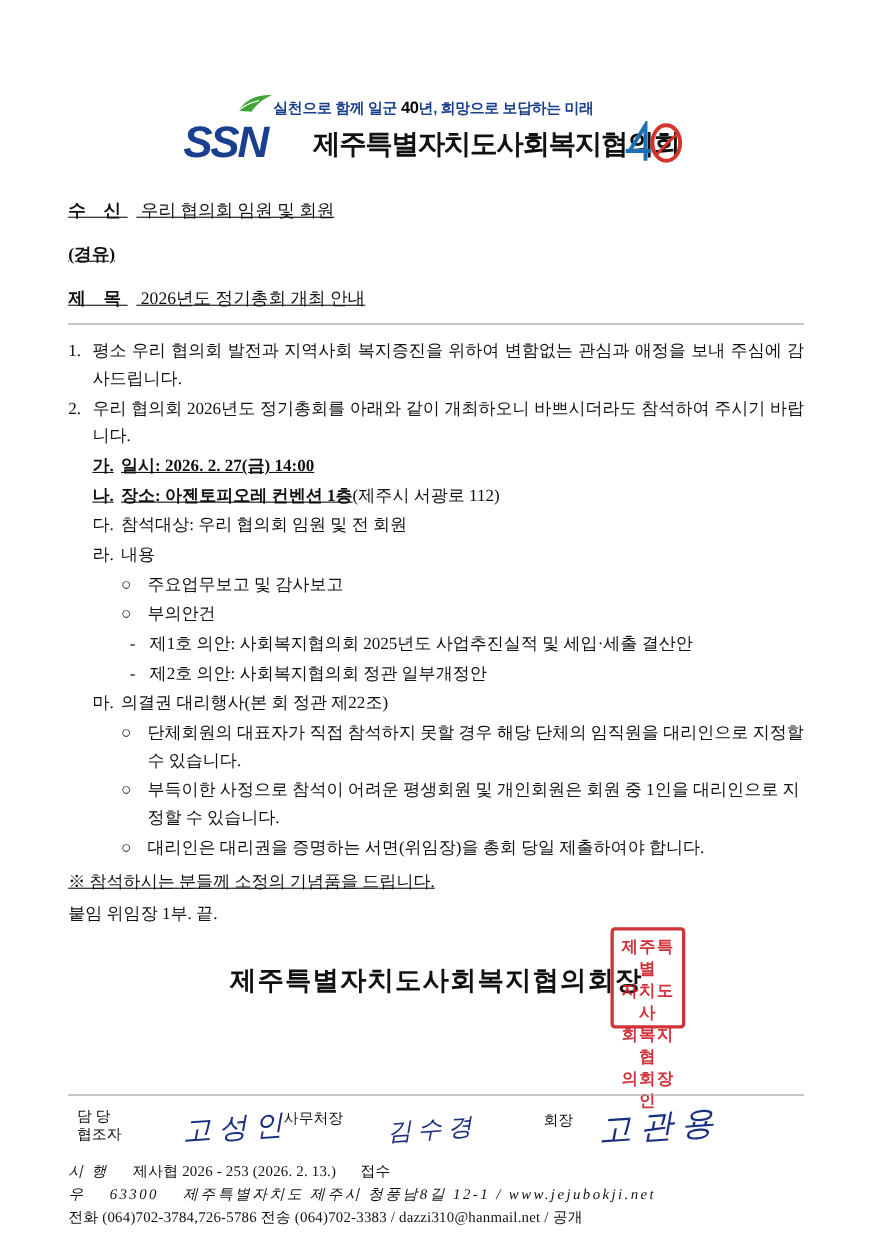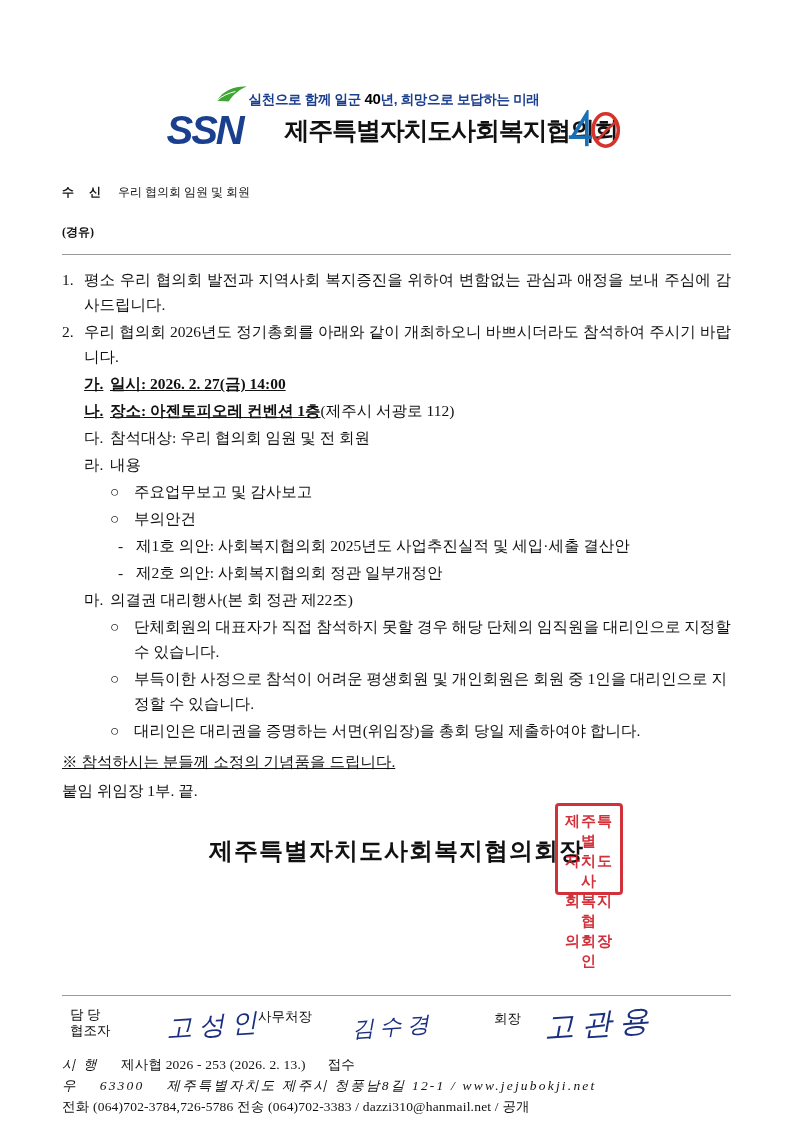--- a/index.html
+++ b/index.html
@@ -89,22 +89,23 @@
     position: absolute;
     left: 400px;
     top: 22px;
     width: 54px;
     height: 40px;
   }
 
   
   .field-row {
     margin-top: 16px;
-    font-size: 12px;
+    font-size: 16px;
     line-height: 24px;
+    text-decoration: underline;
   }
   .field-label {
     font-weight: bold;
     letter-spacing: 6px;
     margin-right: 8px;
   }
   .field-label.tight { letter-spacing: 0; }
   .field-value { font-weight: normal; }
 
   .rule {
@@ -275,20 +276,24 @@
     </div>
   </div>
 
   <div class="field-row">
     <span class="field-label">수 신</span>
     <span class="field-value">우리 협의회 임원 및 회원</span>
   </div>
   <div class="field-row">
     <span class="field-label tight">(경유)</span>
   </div>
+  <div class="field-row">
+    <span class="field-label">제 목</span>
+    <span class="field-value">2026년도 정기총회 개최 안내</span>
+  </div>
   <hr class="rule">
 
   <div class="body-block">
 
     <div class="num-item">
       <div class="marker">1.</div>
       <div class="content">평소 우리 협의회 발전과 지역사회 복지증진을 위하여 변함없는 관심과 애정을 보내 주심에 감사드립니다.</div>
     </div>
 
     <div class="num-item">

